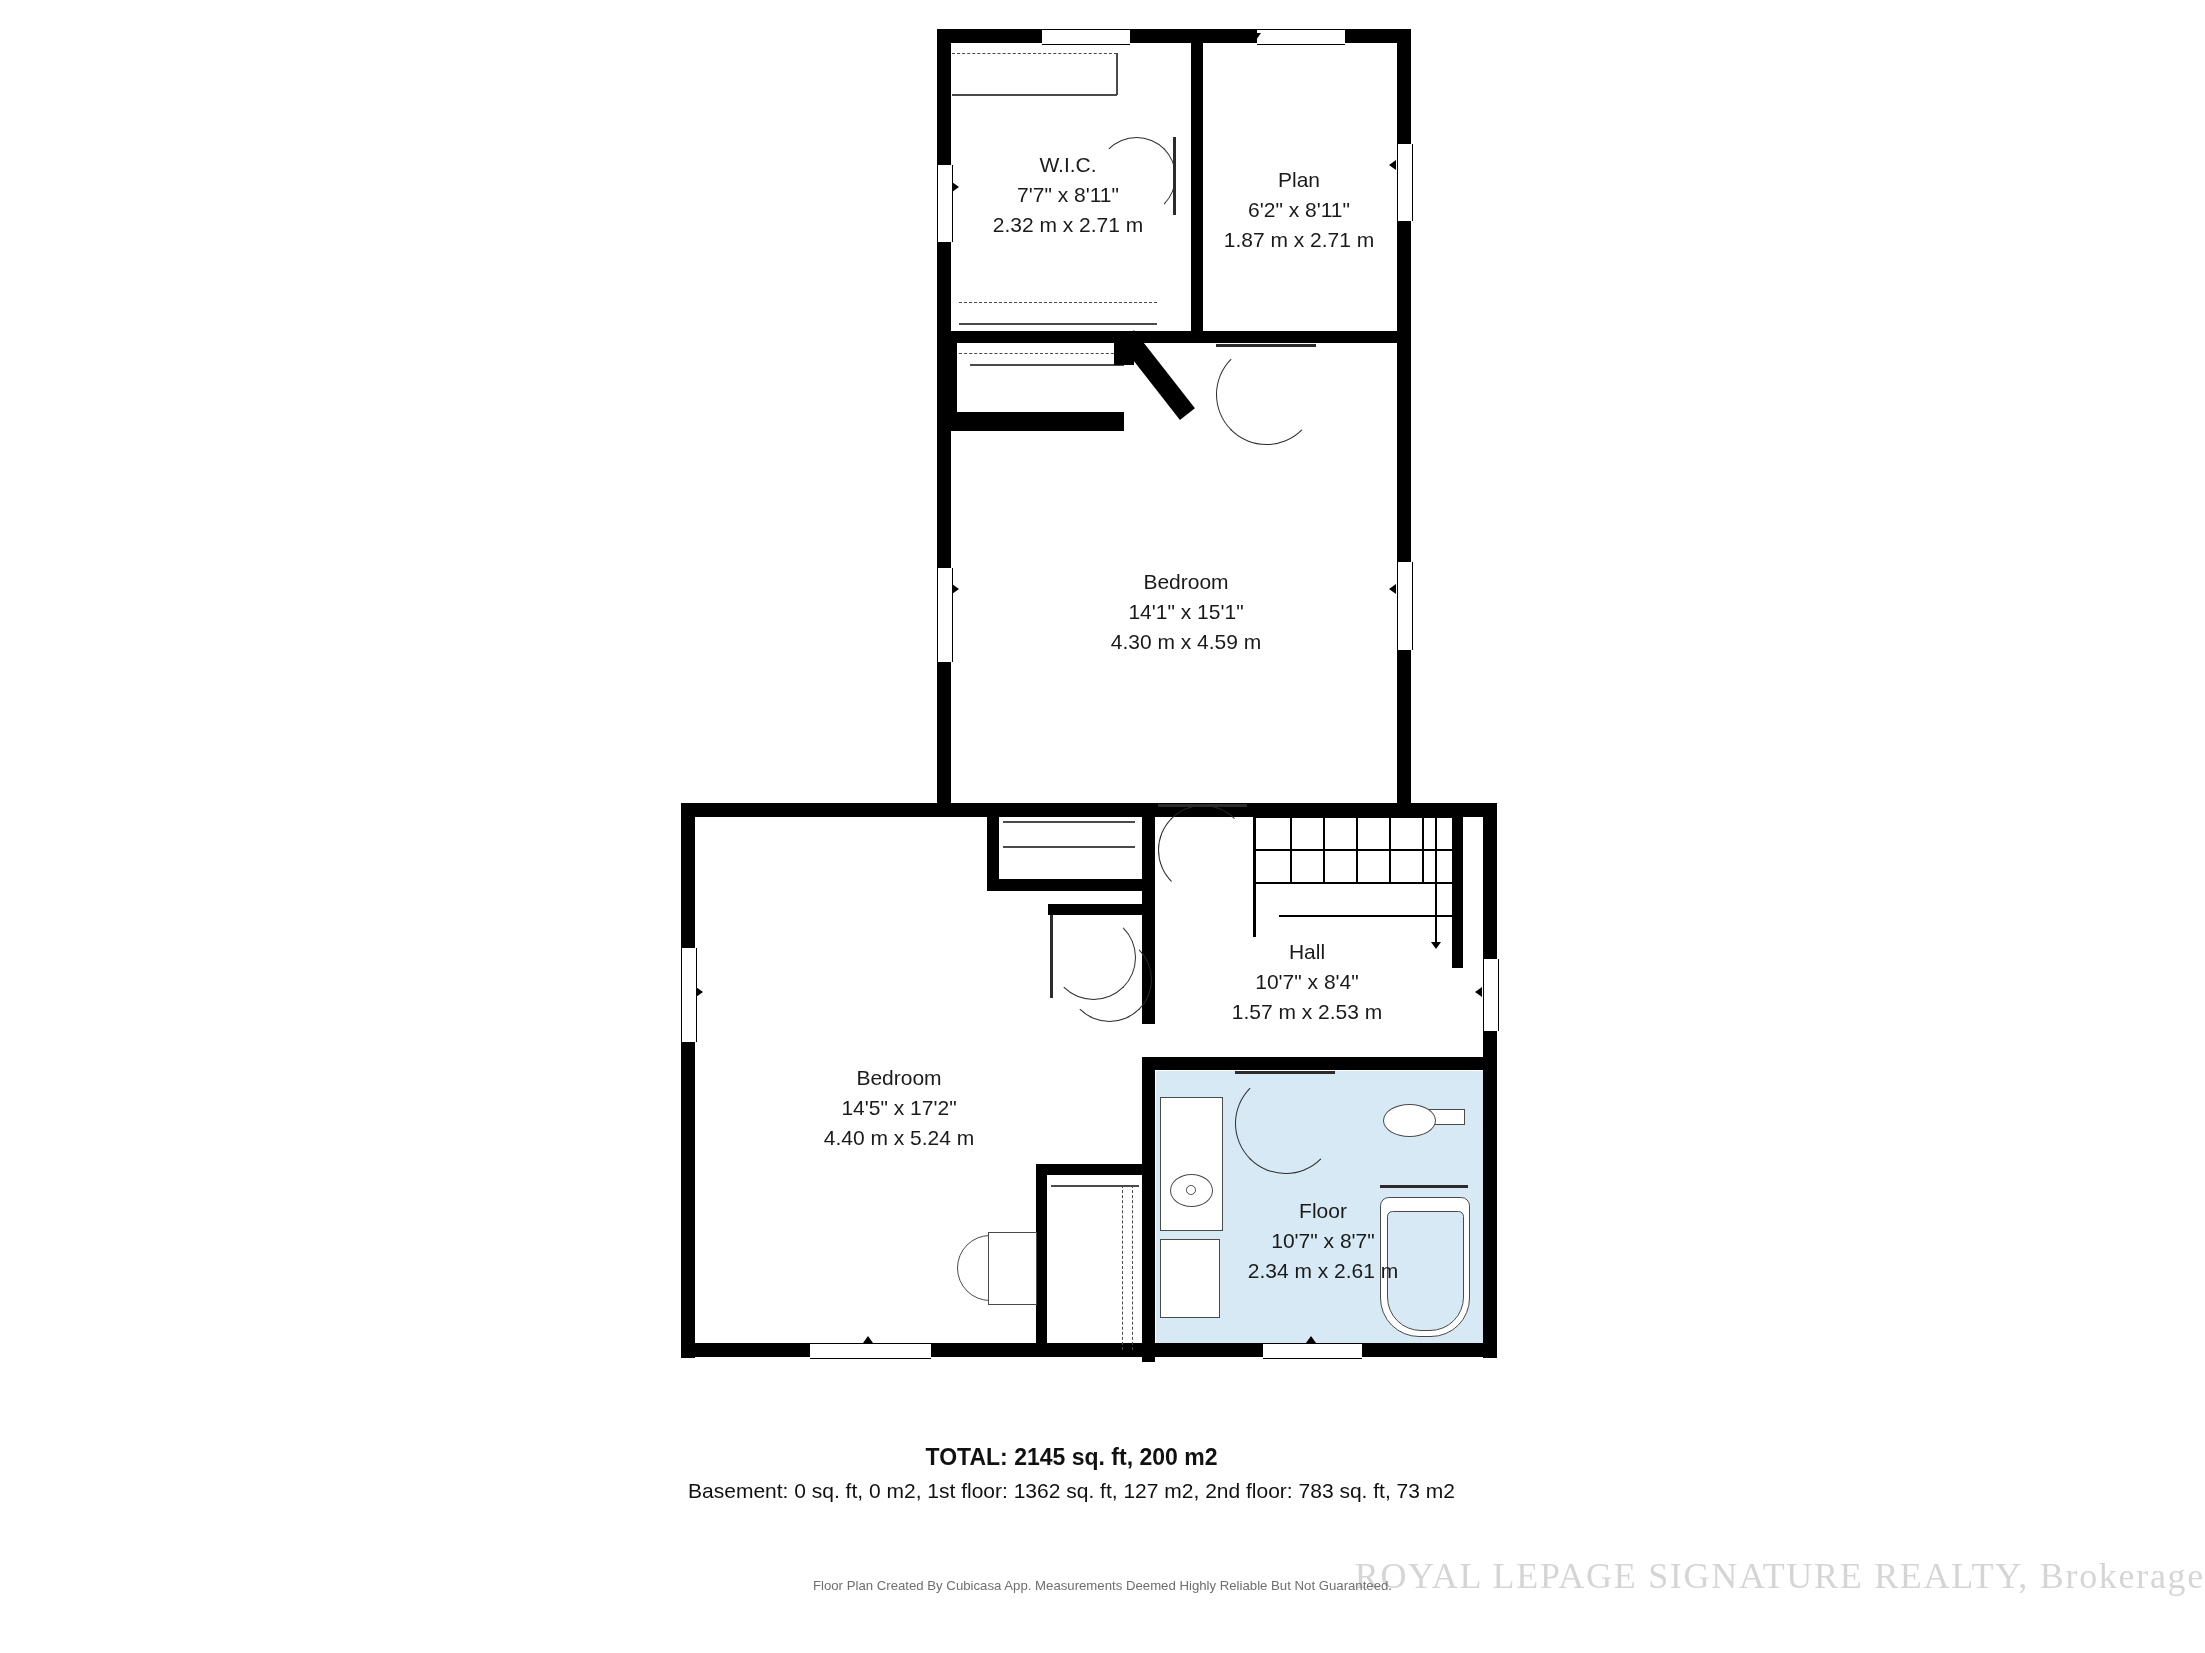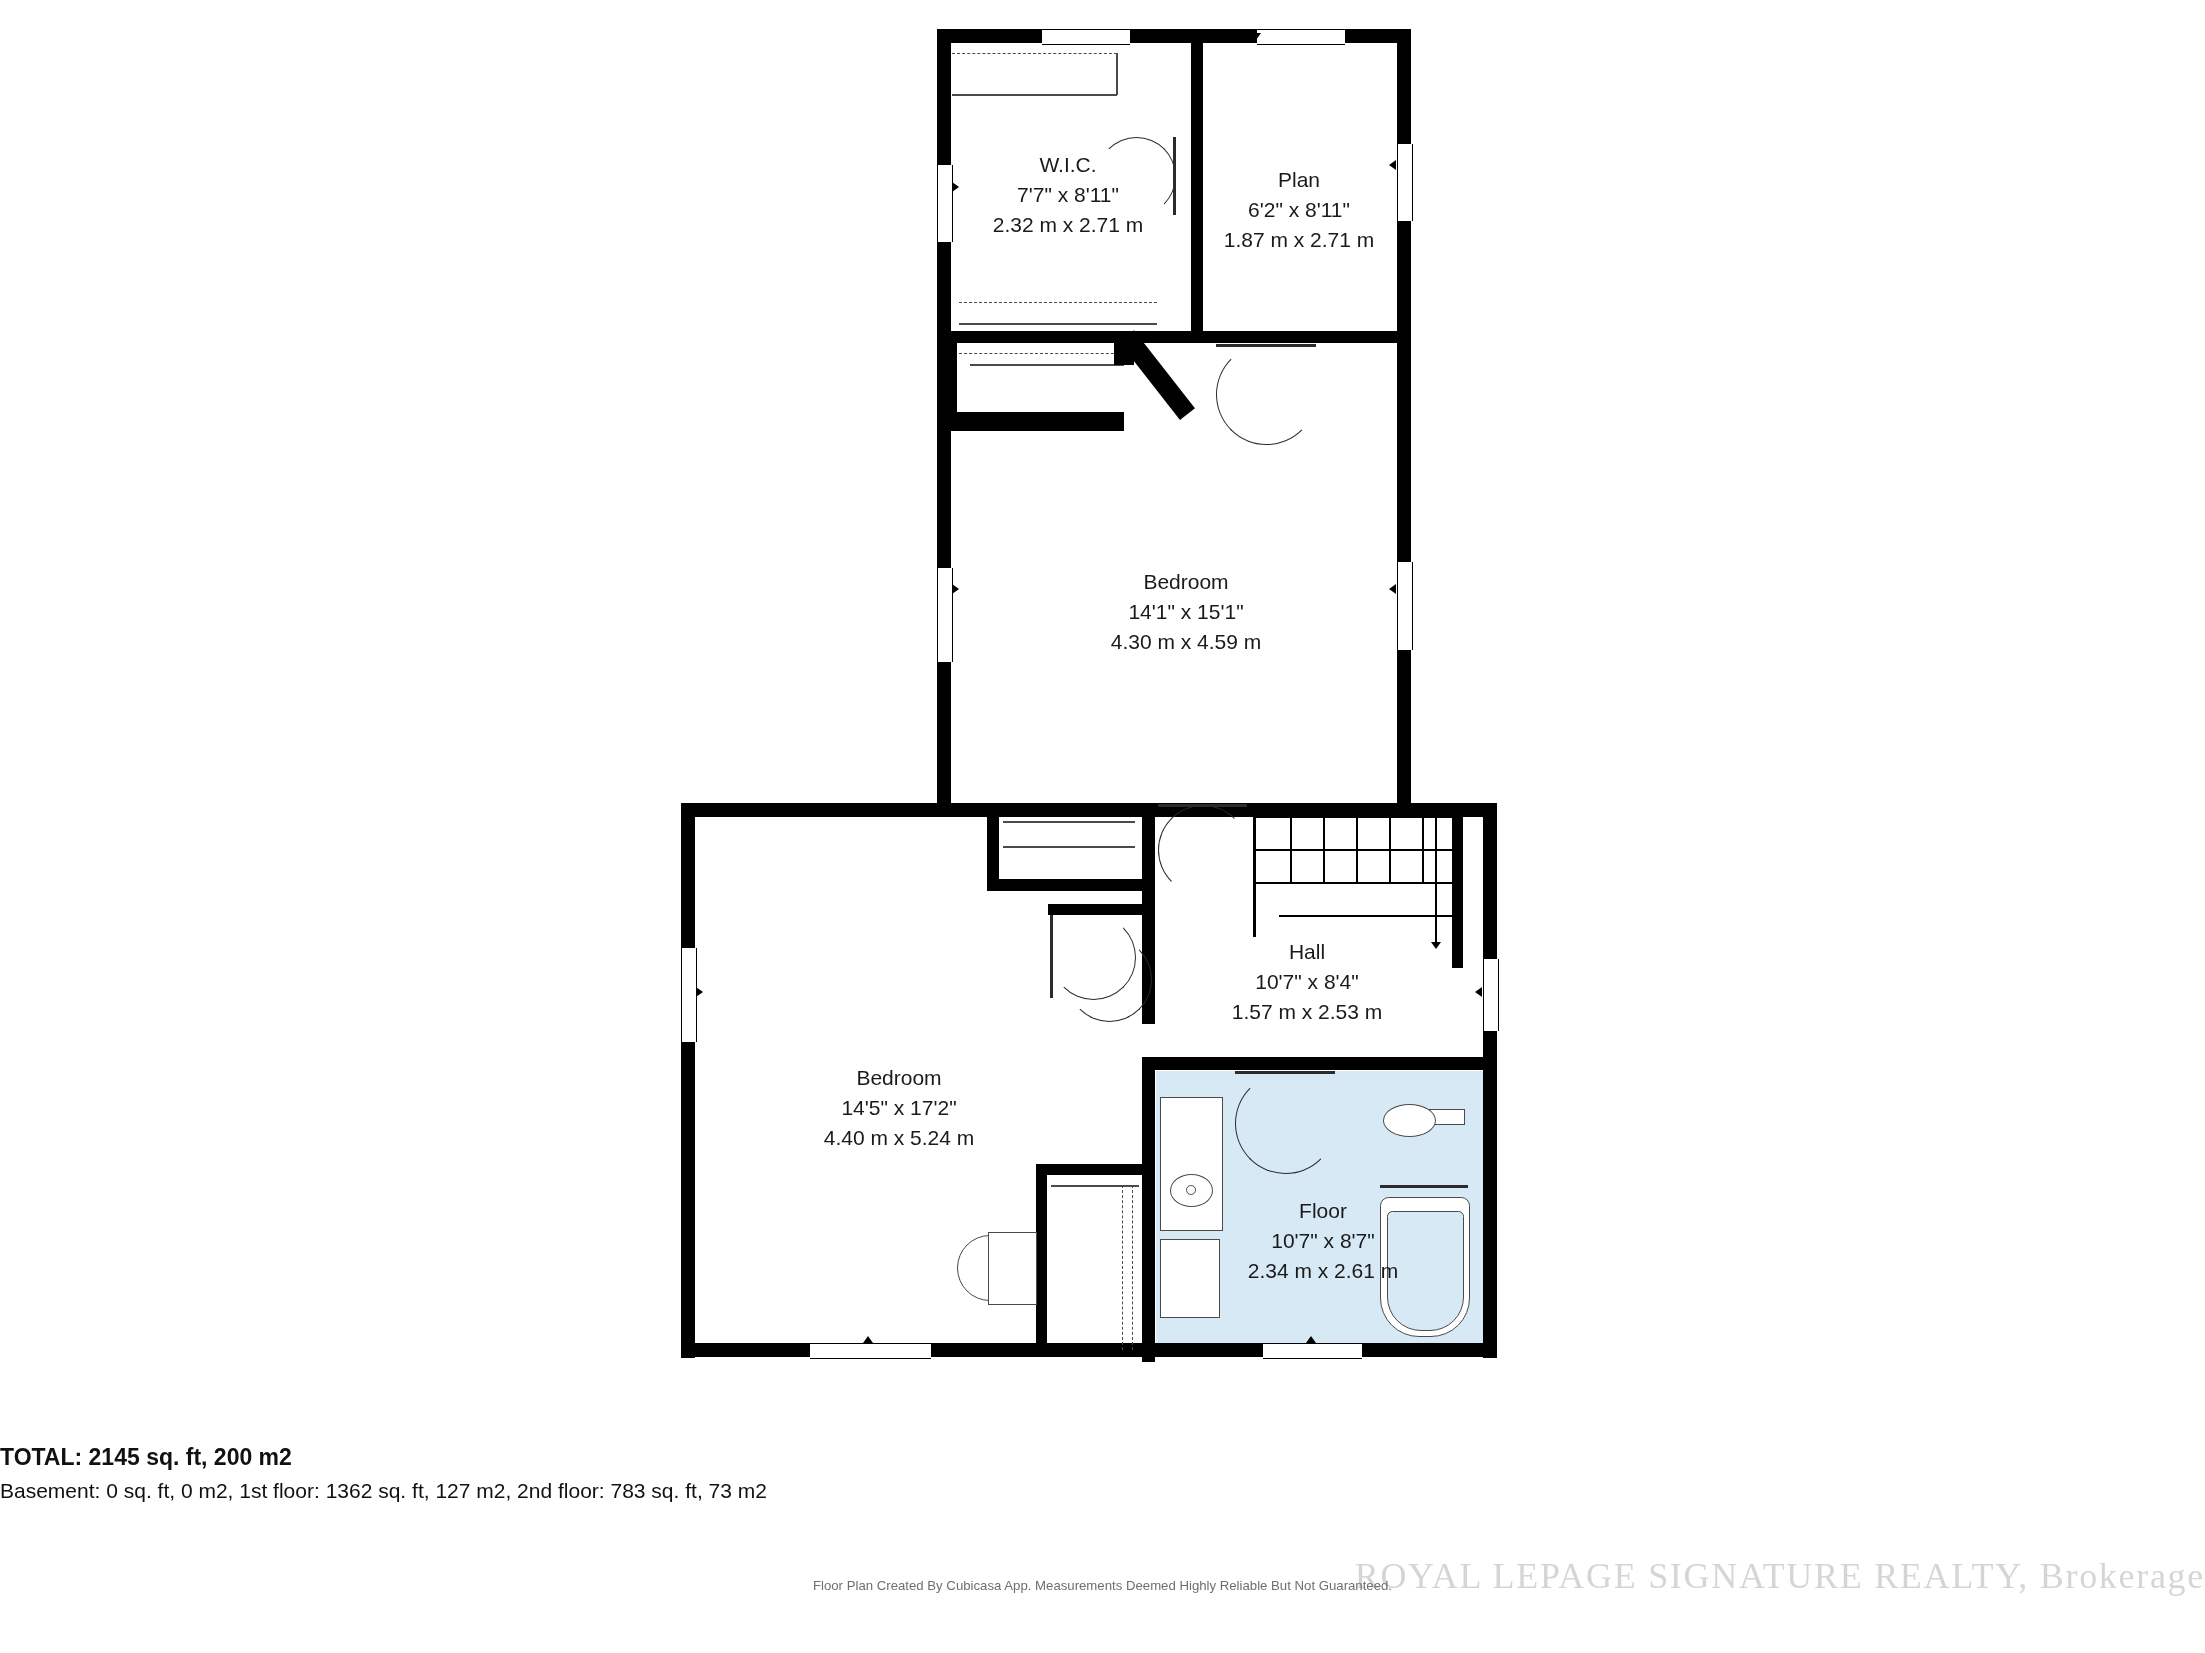--- a/index.html
+++ b/index.html
@@ -85,20 +85,21 @@
   .arrow-d { border-left: 5px solid transparent; border-right: 5px solid transparent; border-top: 7.2px solid #000; }
   .arrow-u { border-left: 5px solid transparent; border-right: 5px solid transparent; border-bottom: 7.2px solid #000; }
   .arrow-l { border-top: 5px solid transparent; border-bottom: 5px solid transparent; border-right: 7.2px solid #000; }
   .arrow-r { border-top: 5px solid transparent; border-bottom: 5px solid transparent; border-left: 7.2px solid #000; }
 
   #summary {
     position: absolute;
     left: 0;
     top: 1444px;
     width: 2143px;
+    text-align: center;
     color: #111;
   }
   #summary .total {
     font-size: 23px;
     font-weight: bold;
     margin-bottom: 7.7px;
   }
   #summary .line {
     font-size: 21px;
     margin-bottom: 6.6px;

